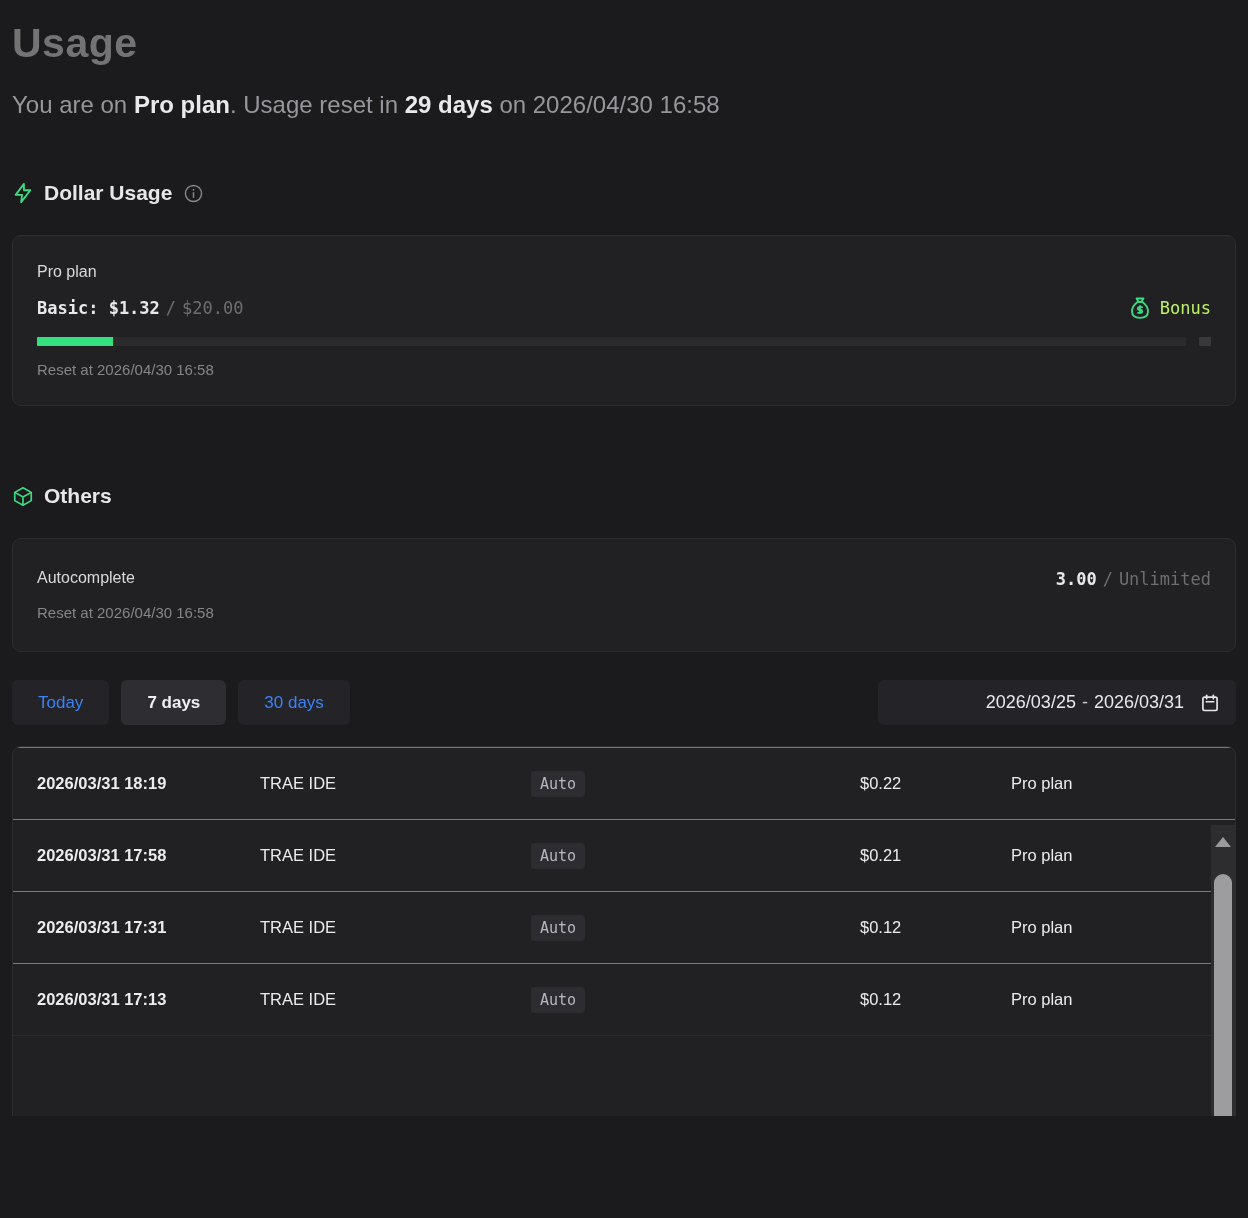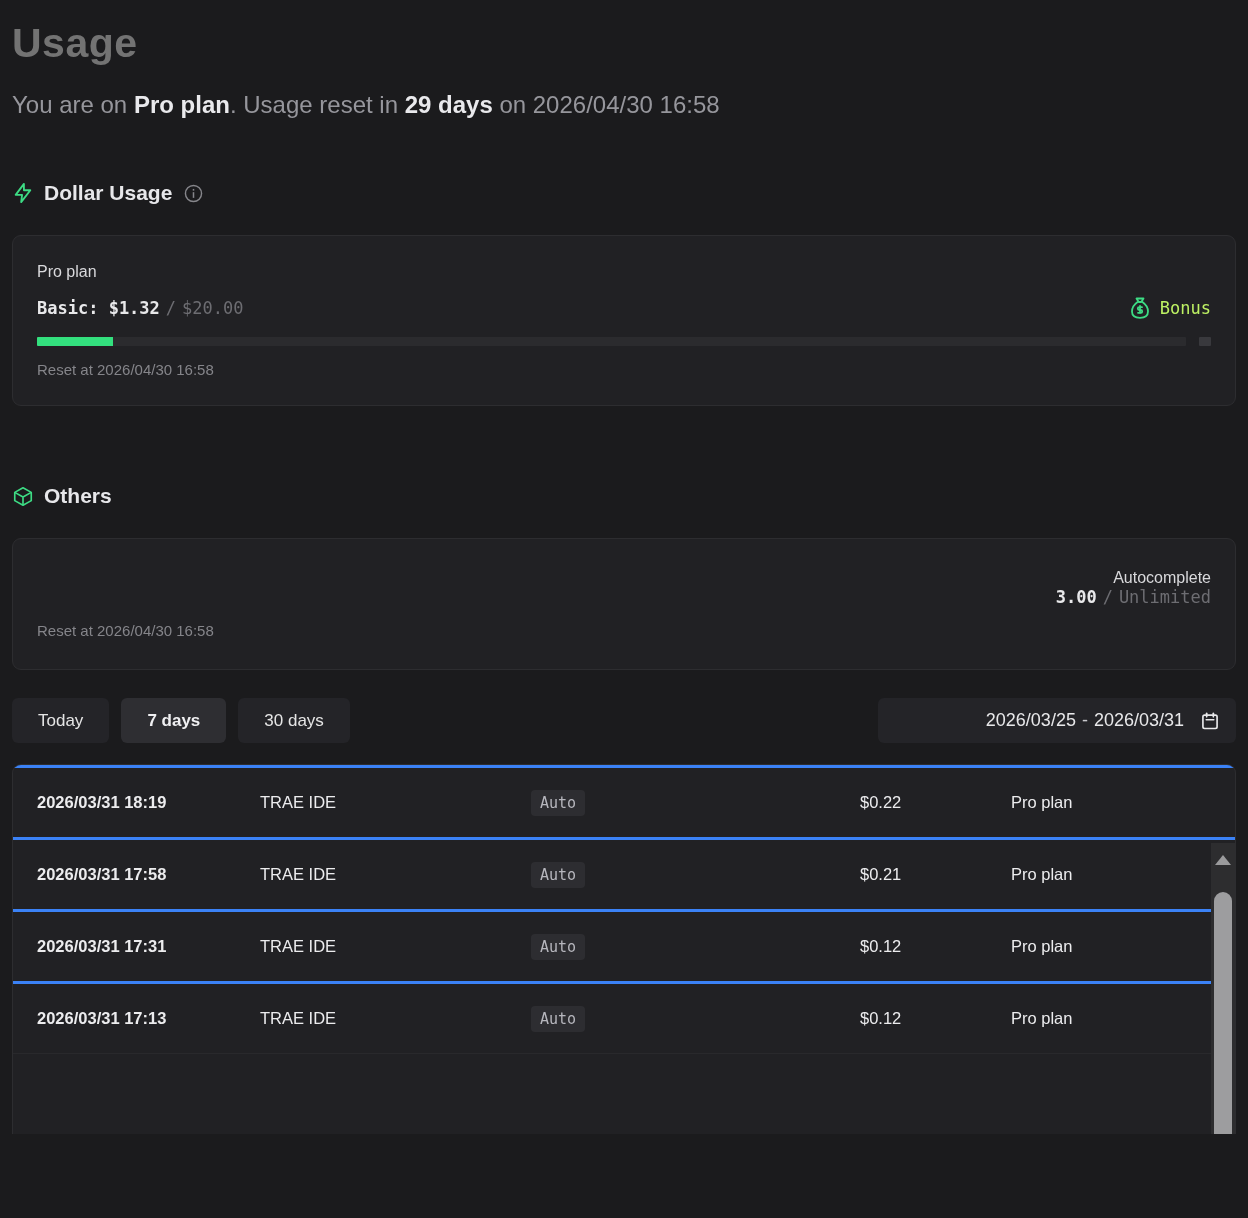--- a/index.html
+++ b/index.html
@@ -58,34 +58,34 @@
   .progress-row { margin-top: 17px; display: flex; align-items: center; gap: 13px; }
   .progress-track {
     flex: 1 1 auto; height: 9px; background: #2b2b2e; border-radius: 1px;
     overflow: hidden; position: relative;
   }
   .progress-fill { height: 100%; background: #33e07e; }
   .progress-bonus { flex: 0 0 12px; height: 9px; background: #39393d; border-radius: 1px; }
 
   .reset-text { margin-top: 15px; font-size: 15px; color: #85858a; }
 
-  .auto-row { display: flex; align-items: flex-end; justify-content: space-between; flex-direction: column; }
+  .auto-row { display: flex; align-items: flex-start; justify-content: space-between; }
   .auto-name { font-size: 16px; color: #d9d9dc; }
   .auto-value { font-family: "DejaVu Sans Mono", monospace; font-size: 17px; }
   .auto-used { color: #e8e8ea; font-weight: 700; }
 
   
   .events-title { margin-top: 80px; font-size: 21px; font-weight: 700; color: #e7e7ea; }
   .filter-row { margin-top: 28px; display: flex; align-items: center; }
   .filter-btn {
     height: 45px; padding: 0 26px; margin-right: 12px;
     display: inline-flex; align-items: center; justify-content: center;
     background: #242428; border: none; border-radius: 6px;
     font-family: "Liberation Sans", sans-serif;
-    font-size: 17px; color: #e5e5e5; cursor: pointer;
+    font-size: 17px; color: #3b82f6; cursor: pointer;
   }
   .filter-btn.active { background: #2e2e32; color: #f0f0f2; font-weight: 600; }
   .date-range {
     margin-left: auto;
     height: 45px; min-width: 358px; padding: 0 16px;
     display: flex; align-items: center; justify-content: flex-end; gap: 16px;
     background: #242428; border-radius: 6px;
     font-size: 18px; color: #e8e8ea; cursor: pointer;
   }
   .date-range .dash { color: #c9c9cd; padding: 0 6px; }
@@ -109,21 +109,21 @@
   }
   .t-head { height: 78px; font-size: 16px; color: #a6a6ab; }
   .t-head .t-cell { position: relative; }
   .t-head .t-cell + .t-cell::before {
     content: ""; position: absolute; left: 0; top: 50%;
     transform: translateY(-50%);
     width: 1px; height: 26px; background: #3c3c40;
   }
   .t-cell { padding-right: 8px; }
   .t-cell + .t-cell { padding-left: 27px; }
-  .t-row { height: 72px; border-top: 3px solid #3b82f6; font-size: 16.5px; color: #ececee; }
+  .t-row { height: 72px; border-top: 1px solid #3b82f6; font-size: 16.5px; color: #ececee; }
   .t-row .time { font-weight: 600; }
   .model-badge {
     display: inline-block;
     background: #2d2d31; border-radius: 4px;
     padding: 4px 9px;
     font-family: "DejaVu Sans Mono", monospace;
     font-size: 15px; color: #b6b6bd;
   }
   .partial-row { height: 6px; border-top: 1px solid #29292c; }
 

